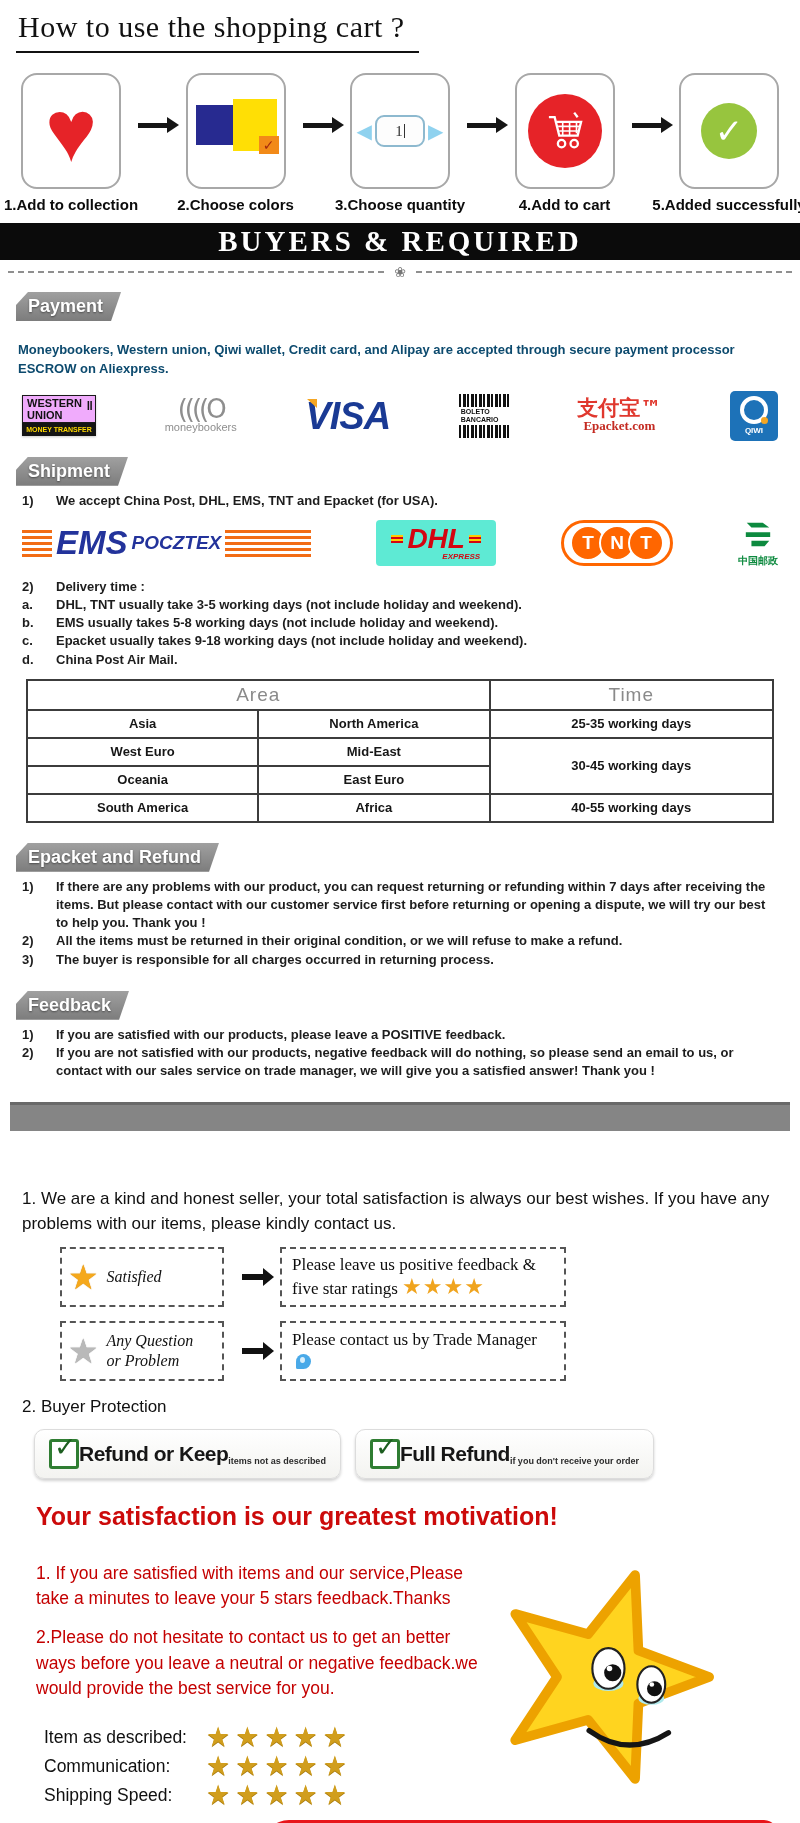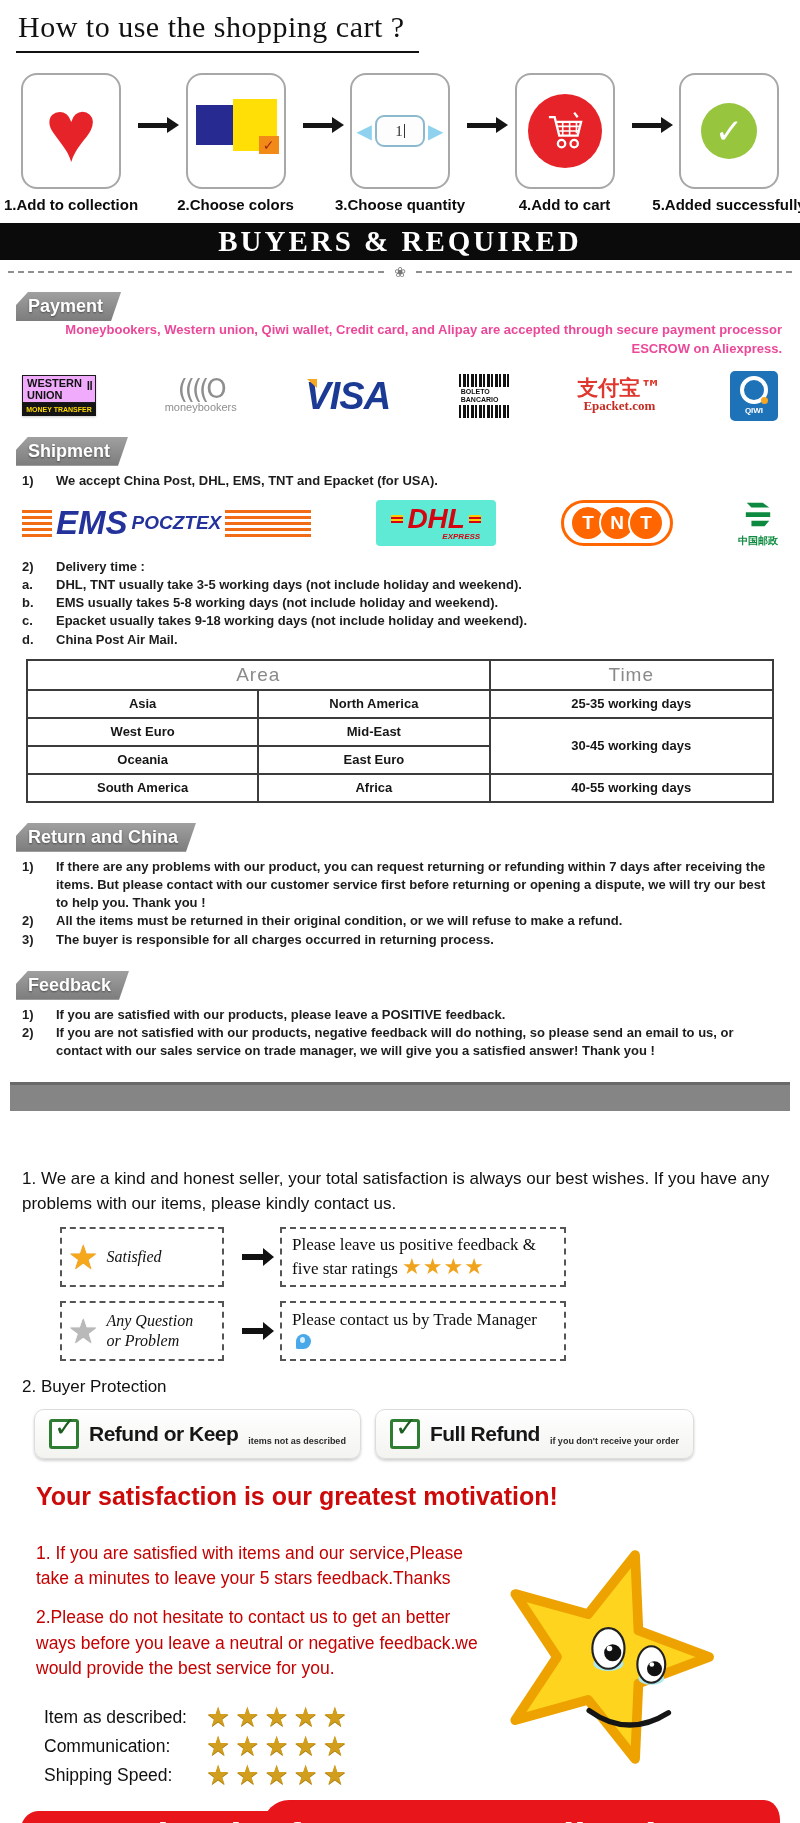--- a/index.html
+++ b/index.html
@@ -41,21 +41,21 @@
   .divider .dline{flex:1;border-top:2px dashed #8f8f8f;height:0;}
   .divider .orn{color:#777;font-size:14px;line-height:1;}
   .divider .orn::before{content:"❀";}
 
   
   .tag{display:inline-block;margin-left:16px;color:#fff;font:bold 18px/1 "Liberation Sans",sans-serif;
     padding:5px 18px 6px 12px;background:linear-gradient(#a0a0a0,#7c7c7c);
     clip-path:polygon(12px 0,100% 0,calc(100% - 10px) 100%,0 100%,0 13px);
     text-shadow:0 1px 2px rgba(0,0,0,.45);filter:drop-shadow(1px 1px 1px rgba(0,0,0,.35));}
 
-  .para{margin:0 18px 0 18px;font:bold 13px/1.45 "Liberation Sans",sans-serif;color:#ec4899;text-align:right;}
+  .para{margin:20px 18px 0 18px;font:bold 13px/1.45 "Liberation Sans",sans-serif;color:#0c4a6e;}
   .nlist{margin:6px 18px 0 22px;}
   .nrow{display:flex;font:bold 13px/1.4 "Liberation Sans",sans-serif;color:#1d1d1d;}
   .nnum{width:34px;flex:none;}
   .ntext{flex:1;padding-right:4px;}
 
   
   .logo-row{display:flex;align-items:center;justify-content:space-between;margin:12px 22px 0 22px;}
   .wu{width:74px;filter:drop-shadow(0 1px 1px rgba(0,0,0,.2));}
   .wu-top{background:#f0abfc;border:1px solid #1a1a1a;padding:2px 3px 1px 4px;
     font:bold 11px/1.05 "Liberation Sans",sans-serif;color:#111;position:relative;}
@@ -121,21 +121,21 @@
   .serif-msg{font:17px/1.25 "Liberation Serif",serif;color:#0d0d0d;}
   .msg-stars{color:#f0a41e;font-size:22px;letter-spacing:1px;line-height:1;}
   .mid-arrow{margin:0 0 0 18px;position:relative;width:22px;height:6px;background:#111;flex:none;}
   .mid-arrow::after{content:"";position:absolute;right:-10px;top:-6px;
     border-left:11px solid #111;border-top:9px solid transparent;border-bottom:9px solid transparent;}
   .tm-ico{display:inline-block;width:15px;height:15px;border-radius:50% 50% 50% 10%;background:#49a9e8;
     vertical-align:-2px;margin-left:4px;position:relative;}
   .tm-ico::after{content:"";position:absolute;left:4px;top:3px;width:5px;height:6px;border-radius:50%;background:#d9effb;}
   .bp-title{margin:16px 0 0 22px;font:17px "Liberation Sans",sans-serif;color:#101010;}
   .btn-row{display:flex;gap:14px;margin:12px 0 0 34px;}
-  .rbtn{display:flex;align-items:center;gap:10px;background:linear-gradient(#ffffff,#f3f3f0);
+  .rbtn{display:flex;align-items:center;background:linear-gradient(#ffffff,#f3f3f0);
     border:1px solid #dcdcdc;border-radius:10px;box-shadow:0 2px 3px rgba(0,0,0,.18);padding:9px 14px;}
   .cb{width:24px;height:24px;border:3px solid #2f7d32;border-radius:3px;background:#fff;position:relative;flex:none;}
   .cb::after{content:"✓";position:absolute;left:2px;top:-9px;font:bold 27px/1 "DejaVu Sans",sans-serif;color:#1d5e20;}
   .rbtn-label{font:bold 21px/1 "Liberation Sans",sans-serif;color:#161616;letter-spacing:-.5px;}
   .rbtn-sub{font:bold 9px/1 "Liberation Sans",sans-serif;color:#2b2b2b;align-self:flex-end;margin-bottom:3px;}
 
   
   .motivation{position:relative;margin-top:22px;}
   .mot-head{margin:0 0 0 36px;font:bold 25px/1.2 "Liberation Sans",sans-serif;color:#cc0a0a;}
   .mot-para{margin:0 0 0 36px;width:450px;font:17.5px/1.45 "Liberation Sans",sans-serif;color:#c40000;}
@@ -342,21 +342,21 @@
     </tr>
     <tr class="body">
       <td>South America</td>
       <td>Africa</td>
       <td>40-55 working days</td>
     </tr>
   </tbody>
     </table>
 
   <div style="margin-top:20px;">
-    <span class="tag">Return and China</span>
+    <span class="tag">Epacket and Refund</span>
   </div>
   <div class="nlist">
     <div class="nrow">
         <span class="nnum">1)</span>
         <span class="ntext">If there are any problems with our product, you can request returning or refunding within 7 days after receiving the items. But please contact with our customer service first before returning or opening a dispute, we will try our best to  help you. Thank you !</span>
       </div>
     <div class="nrow">
         <span class="nnum">2)</span>
         <span class="ntext">All the items must be returned in their original condition, or we will refuse to make a refund.</span>
       </div>

